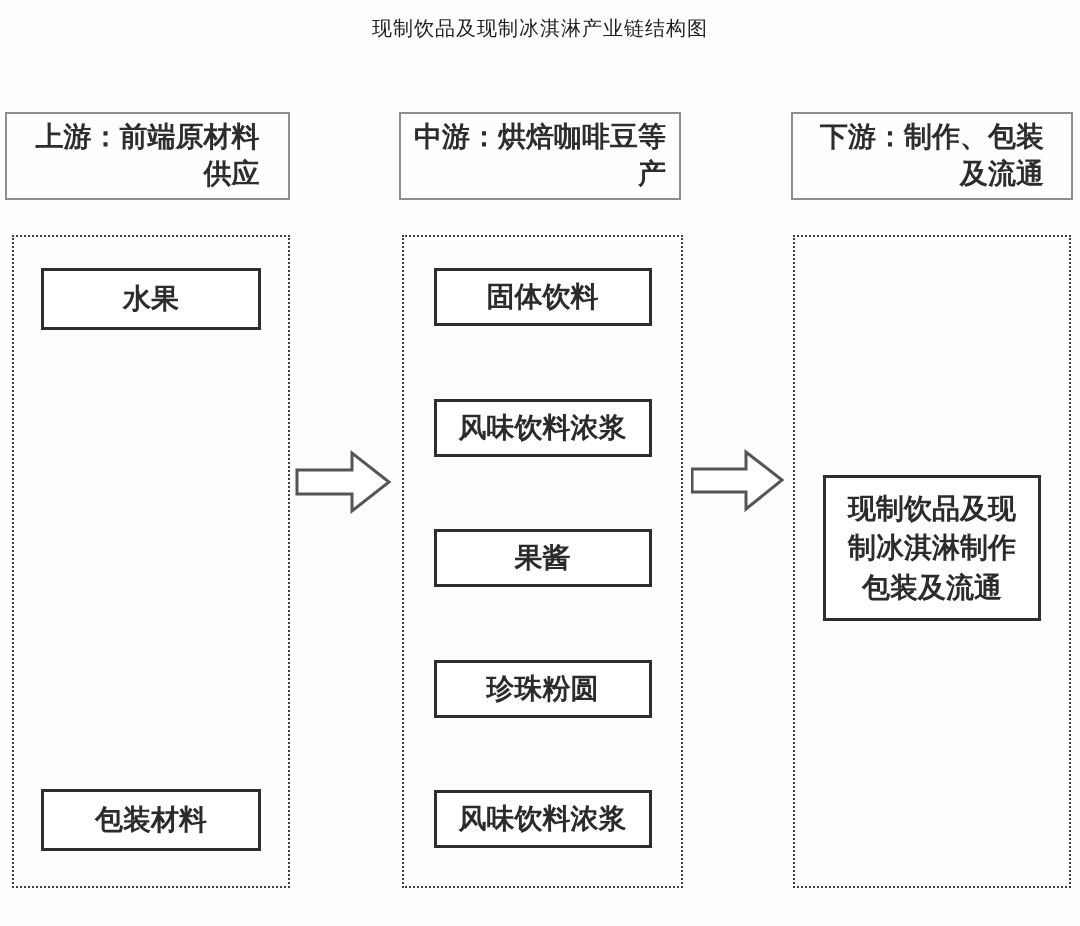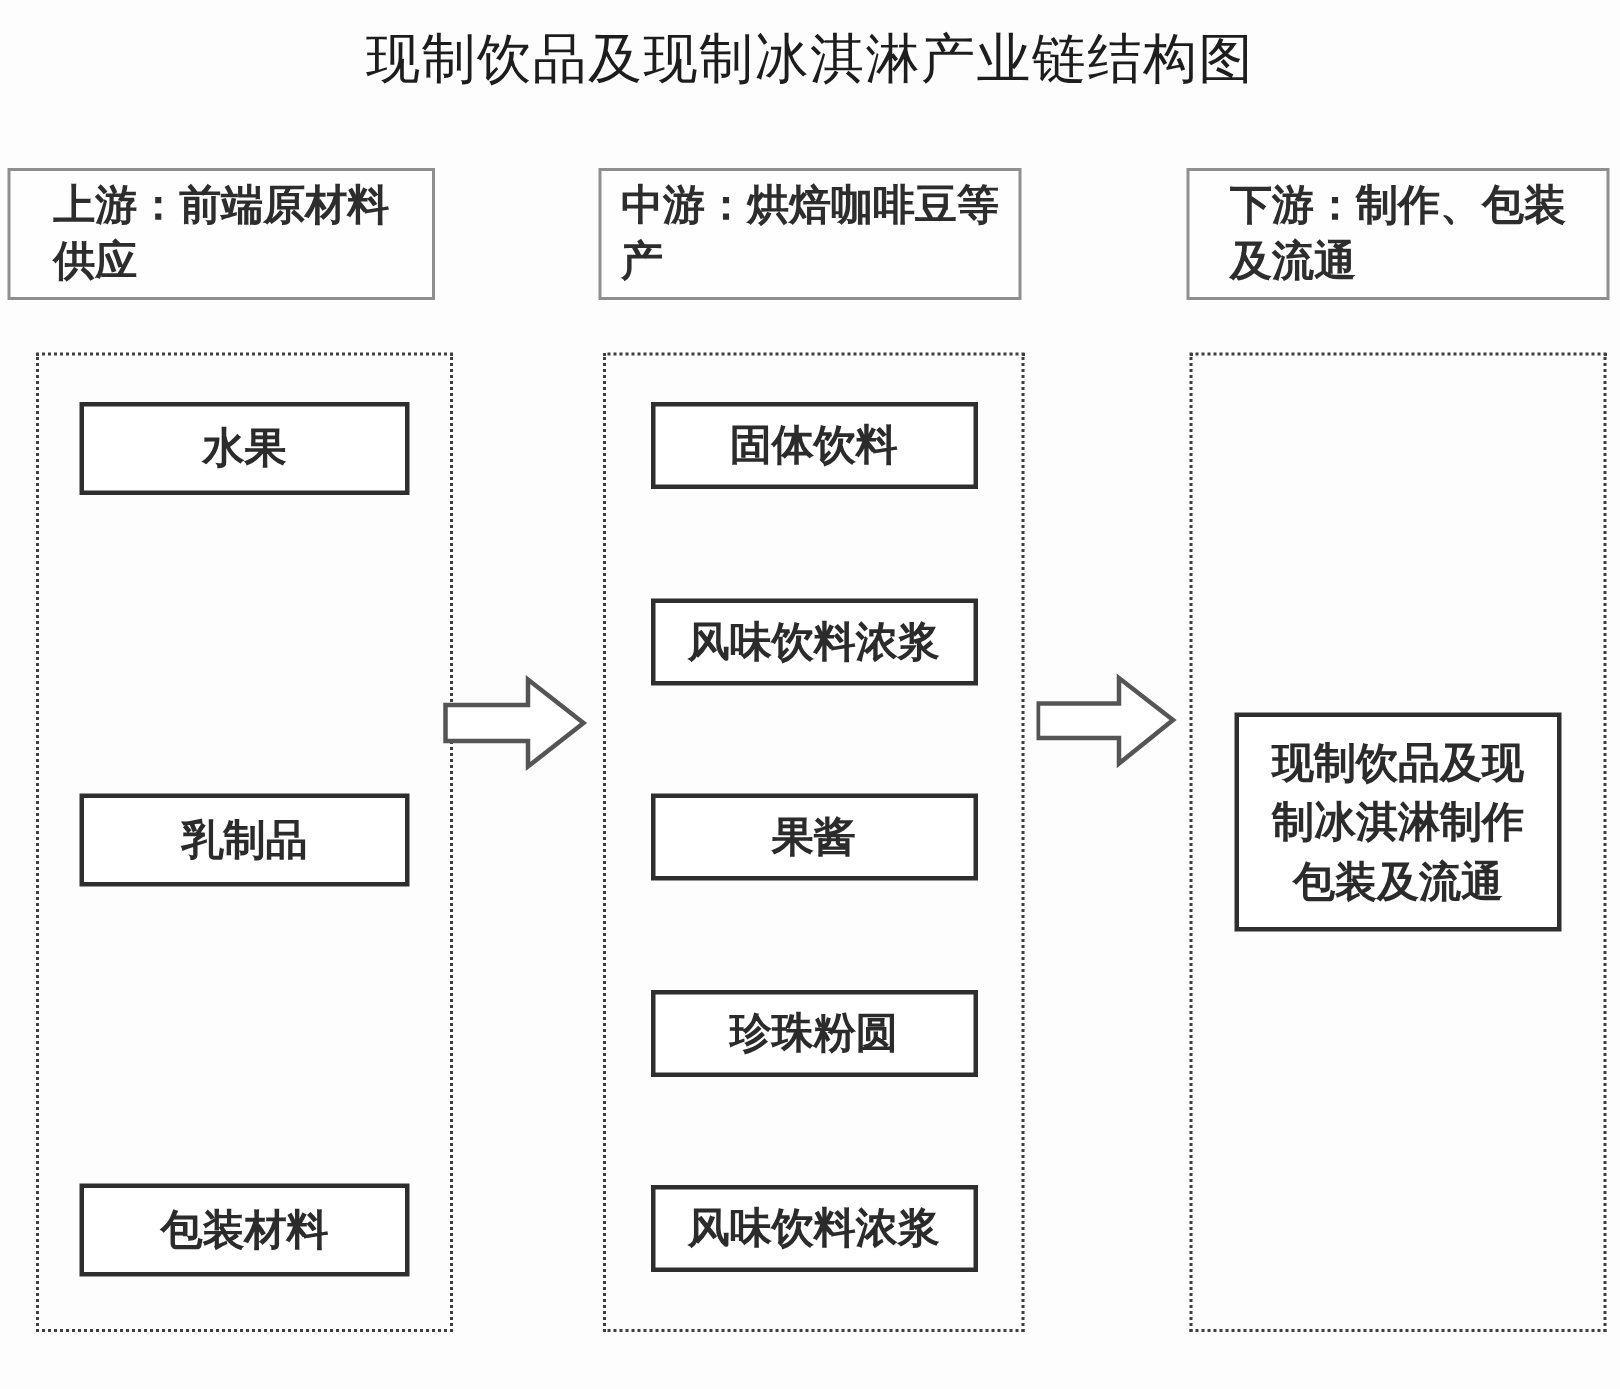--- a/index.html
+++ b/index.html
@@ -11,56 +11,56 @@
     overflow: hidden;
     font-family: "DejaVu Sans", "Liberation Sans", sans-serif;
   }
   .title {
     position: absolute;
     top: 15px;
     left: 0;
     width: 100%;
     text-align: center;
     font-family: "DejaVu Serif", "Liberation Serif", serif;
-    font-size: 36px;
+    font-size: 20px;
     letter-spacing: 1px;
     color: #1d1d1d;
   }
   .header {
     position: absolute;
     top: 112px;
     height: 88px;
     box-sizing: border-box;
     border: 2px solid #8f8f8f;
     background: #fefefe;
     display: flex;
     align-items: center;
     justify-content: center;
-    text-align: left;
+    text-align: right;
     font-weight: 700;
     font-size: 28px;
     line-height: 1.32;
     color: #2d2d2d;
     white-space: pre-line;
   }
   .h1 { left: 5px;   width: 285px; }
   .h2 { left: 399px; width: 282px; }
   .h3 { left: 791px; width: 282px; }
   .container {
     position: absolute;
     top: 235px;
     height: 653px;
     box-sizing: border-box;
     border: 2px dotted #3e3e3e;
     display: flex;
     flex-direction: column;
     align-items: center;
     justify-content: space-between;
   }
-  .c1 { left: 24px;   width: 278px; padding: 31px 0 35px; justify-content: space-between; }
+  .c1 { left: 12px;   width: 278px; padding: 31px 0 35px; justify-content: space-between; }
   .c2 { left: 402px; width: 281px; padding: 31px 0 38px; }
   .c3 { left: 793px; width: 278px; justify-content: flex-start; }
   .item {
     width: 220px;
     height: 62px;
     box-sizing: border-box;
     border: 3px solid #2e2e2e;
     background: #ffffff;
     display: flex;
     align-items: center;
@@ -101,21 +101,20 @@
 
   <div class="header h1">上游：前端原材料
 供应</div>
   <div class="header h2">中游：烘焙咖啡豆等
 产</div>
   <div class="header h3">下游：制作、包装
 及流通</div>
 
   <div class="container c1">
     <div class="item">水果</div>
-    <div class="item">乳制品</div>
     <div class="item">包装材料</div>
   </div>
 
   <div class="container c2">
     <div class="item">固体饮料</div>
     <div class="item">风味饮料浓浆</div>
     <div class="item">果酱</div>
     <div class="item">珍珠粉圆</div>
     <div class="item">风味饮料浓浆</div>
   </div>

